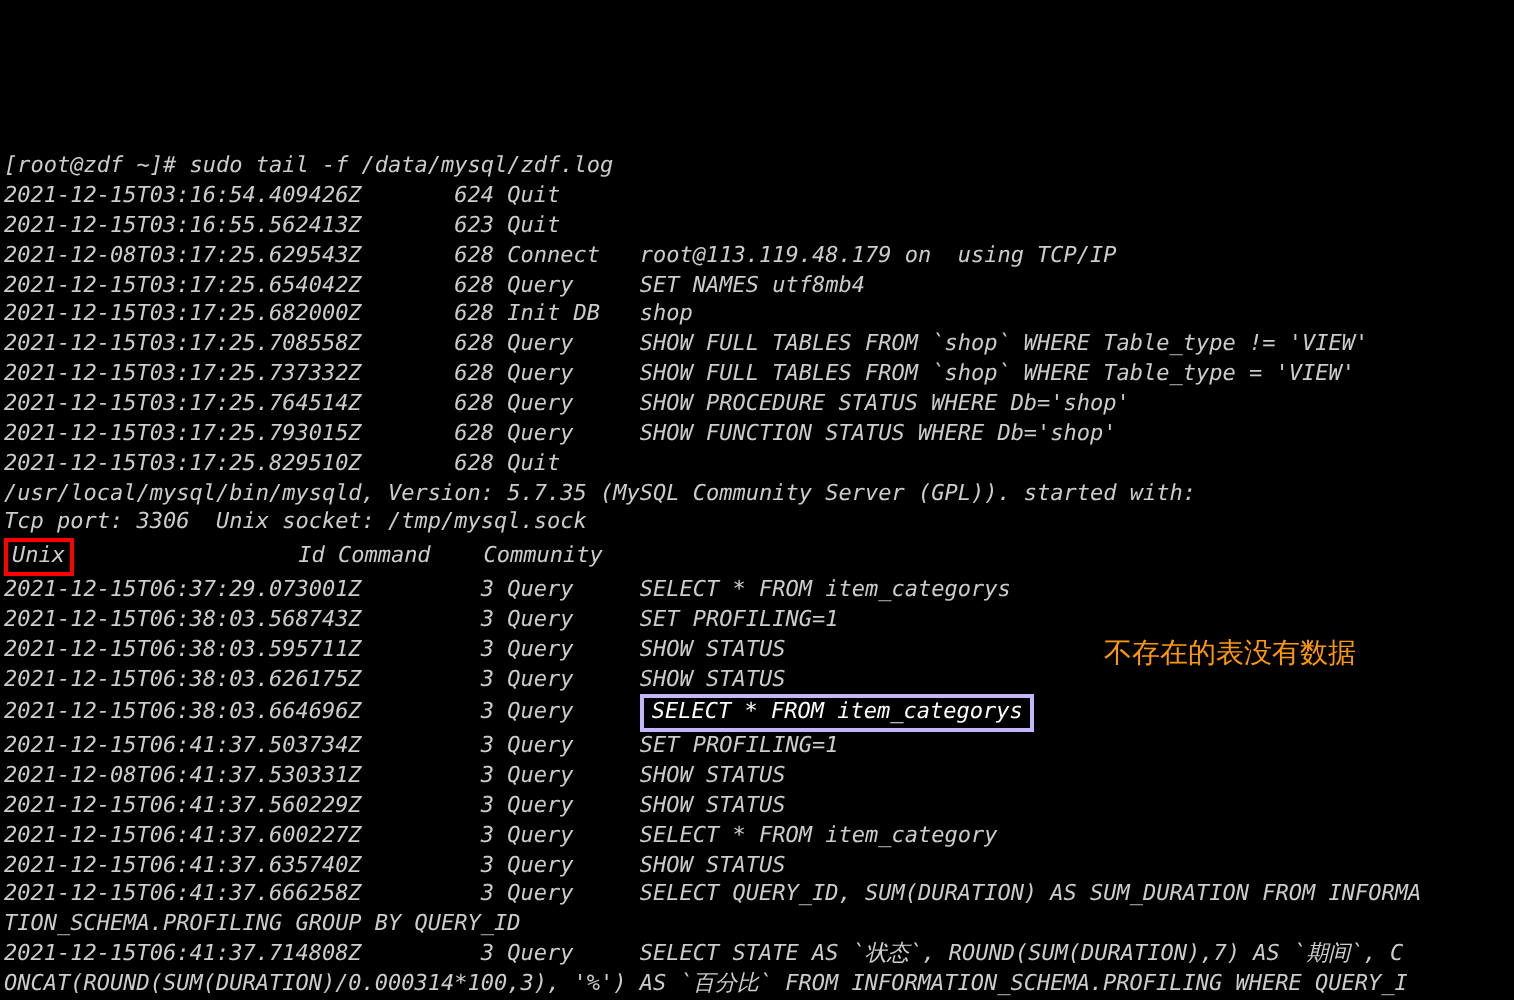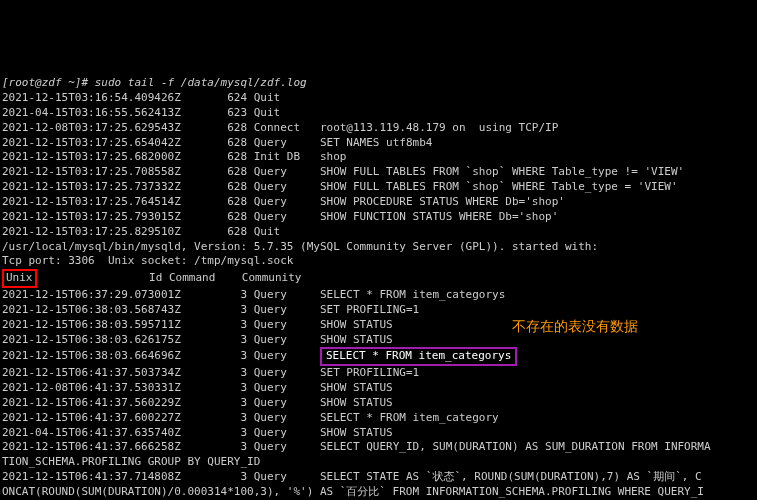--- a/index.html
+++ b/index.html
@@ -15,70 +15,70 @@
       white-space: pre;
     }
     .terminal { padding: 2px; position: relative; }
     .prompt { color: #ccc; font-style: italic; }
     .hl-red-box {
       border: 2px solid #ff0000;
       display: inline-block;
       padding: 0 2px;
     }
     .hl-orange-box {
-      border: 2px solid #a21caf;
+      border: 2px solid #c4b5fd;
       display: inline-block;
       padding: 0 4px;
       color: #fff;
     }
     .annotation-orange {
       color: #ff9900;
       font-family: 'Microsoft YaHei', sans-serif;
       font-size: 14px;
       position: absolute;
     }
-    .line { white-space: pre; }
+    .line { white-space: pre; font-style: italic; }
   </style>
 </head>
 <body>
 
 
 
 <div class="terminal">
 <span class="prompt">[root@zdf ~]# sudo tail -f /data/mysql/zdf.log</span>
 <span class="line">2021-12-15T03:16:54.409426Z       624 Quit</span>
-<span class="line">2021-04-15T03:16:55.562413Z       623 Quit</span>
+<span class="line">2021-12-15T03:16:55.562413Z       623 Quit</span>
 <span class="line">2021-12-08T03:17:25.629543Z       628 Connect   root@113.119.48.179 on  using TCP/IP</span>
 <span class="line">2021-12-15T03:17:25.654042Z       628 Query     SET NAMES utf8mb4</span>
 <span class="line">2021-12-15T03:17:25.682000Z       628 Init DB   shop</span>
 <span class="line">2021-12-15T03:17:25.708558Z       628 Query     SHOW FULL TABLES FROM `shop` WHERE Table_type != 'VIEW'</span>
 <span class="line">2021-12-15T03:17:25.737332Z       628 Query     SHOW FULL TABLES FROM `shop` WHERE Table_type = 'VIEW'</span>
 <span class="line">2021-12-15T03:17:25.764514Z       628 Query     SHOW PROCEDURE STATUS WHERE Db='shop'</span>
 <span class="line">2021-12-15T03:17:25.793015Z       628 Query     SHOW FUNCTION STATUS WHERE Db='shop'</span>
 <span class="line">2021-12-15T03:17:25.829510Z       628 Quit</span>
 <span class="line">/usr/local/mysql/bin/mysqld, Version: 5.7.35 (MySQL Community Server (GPL)). started with:</span>
 <span class="line">Tcp port: 3306  Unix socket: /tmp/mysql.sock</span>
 <span class="line"><span class="hl-red-box">Unix</span><span>                 Id Command    Community</span></span>
 <span class="line">2021-12-15T06:37:29.073001Z         3 Query     SELECT * FROM item_categorys</span>
 <span class="line">2021-12-15T06:38:03.568743Z         3 Query     SET PROFILING=1</span>
 <span class="line">2021-12-15T06:38:03.595711Z         3 Query     SHOW STATUS</span>
 <span class="line">2021-12-15T06:38:03.626175Z         3 Query     SHOW STATUS</span>
 <span class="line"><span>2021-12-15T06:38:03.664696Z         3 Query     </span><span class="hl-orange-box">SELECT * FROM item_categorys</span></span>
 <span class="line">2021-12-15T06:41:37.503734Z         3 Query     SET PROFILING=1</span>
 <span class="line">2021-12-08T06:41:37.530331Z         3 Query     SHOW STATUS</span>
 <span class="line">2021-12-15T06:41:37.560229Z         3 Query     SHOW STATUS</span>
 <span class="line">2021-12-15T06:41:37.600227Z         3 Query     SELECT * FROM item_category</span>
-<span class="line">2021-04-15T06:41:37.635740Z         3 Query     SHOW STATUS</span>
+<span class="line">2021-12-15T06:41:37.635740Z         3 Query     SHOW STATUS</span>
 <span class="line">2021-12-15T06:41:37.666258Z         3 Query     SELECT QUERY_ID, SUM(DURATION) AS SUM_DURATION FROM INFORMA
 TION_SCHEMA.PROFILING GROUP BY QUERY_ID</span>
 <span class="line">2021-12-15T06:41:37.714808Z         3 Query     SELECT STATE AS `状态`, ROUND(SUM(DURATION),7) AS `期间`, C
 ONCAT(ROUND(SUM(DURATION)/0.000314*100,3), '%') AS `百分比` FROM INFORMATION_SCHEMA.PROFILING WHERE QUERY_I
 D=22 GROUP BY STATE ORDER BY SEQ</span>
 
 
 
-<div class="annotation-orange" style="top:258px; left:512px;">不存在的表没有数据</div>
+<div class="annotation-orange" style="top:258px; left:552px;">不存在的表没有数据</div>
 
 
 </div>
 
 
 
 
 </body></html>

